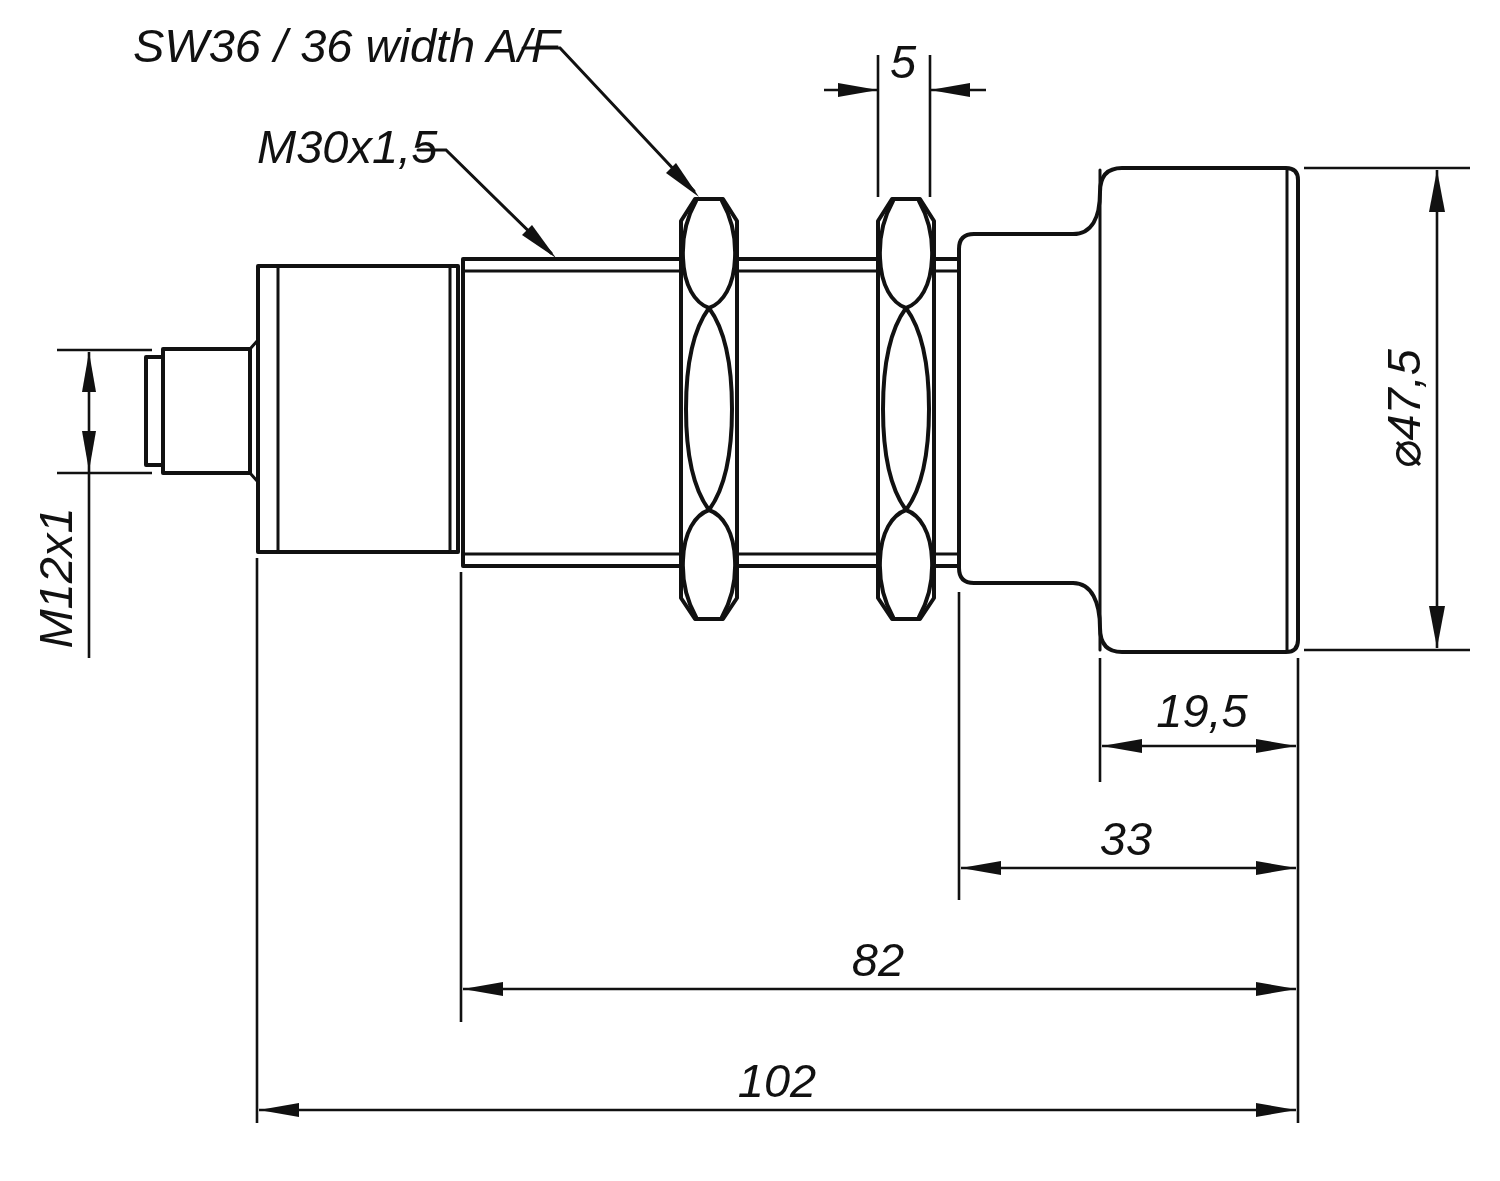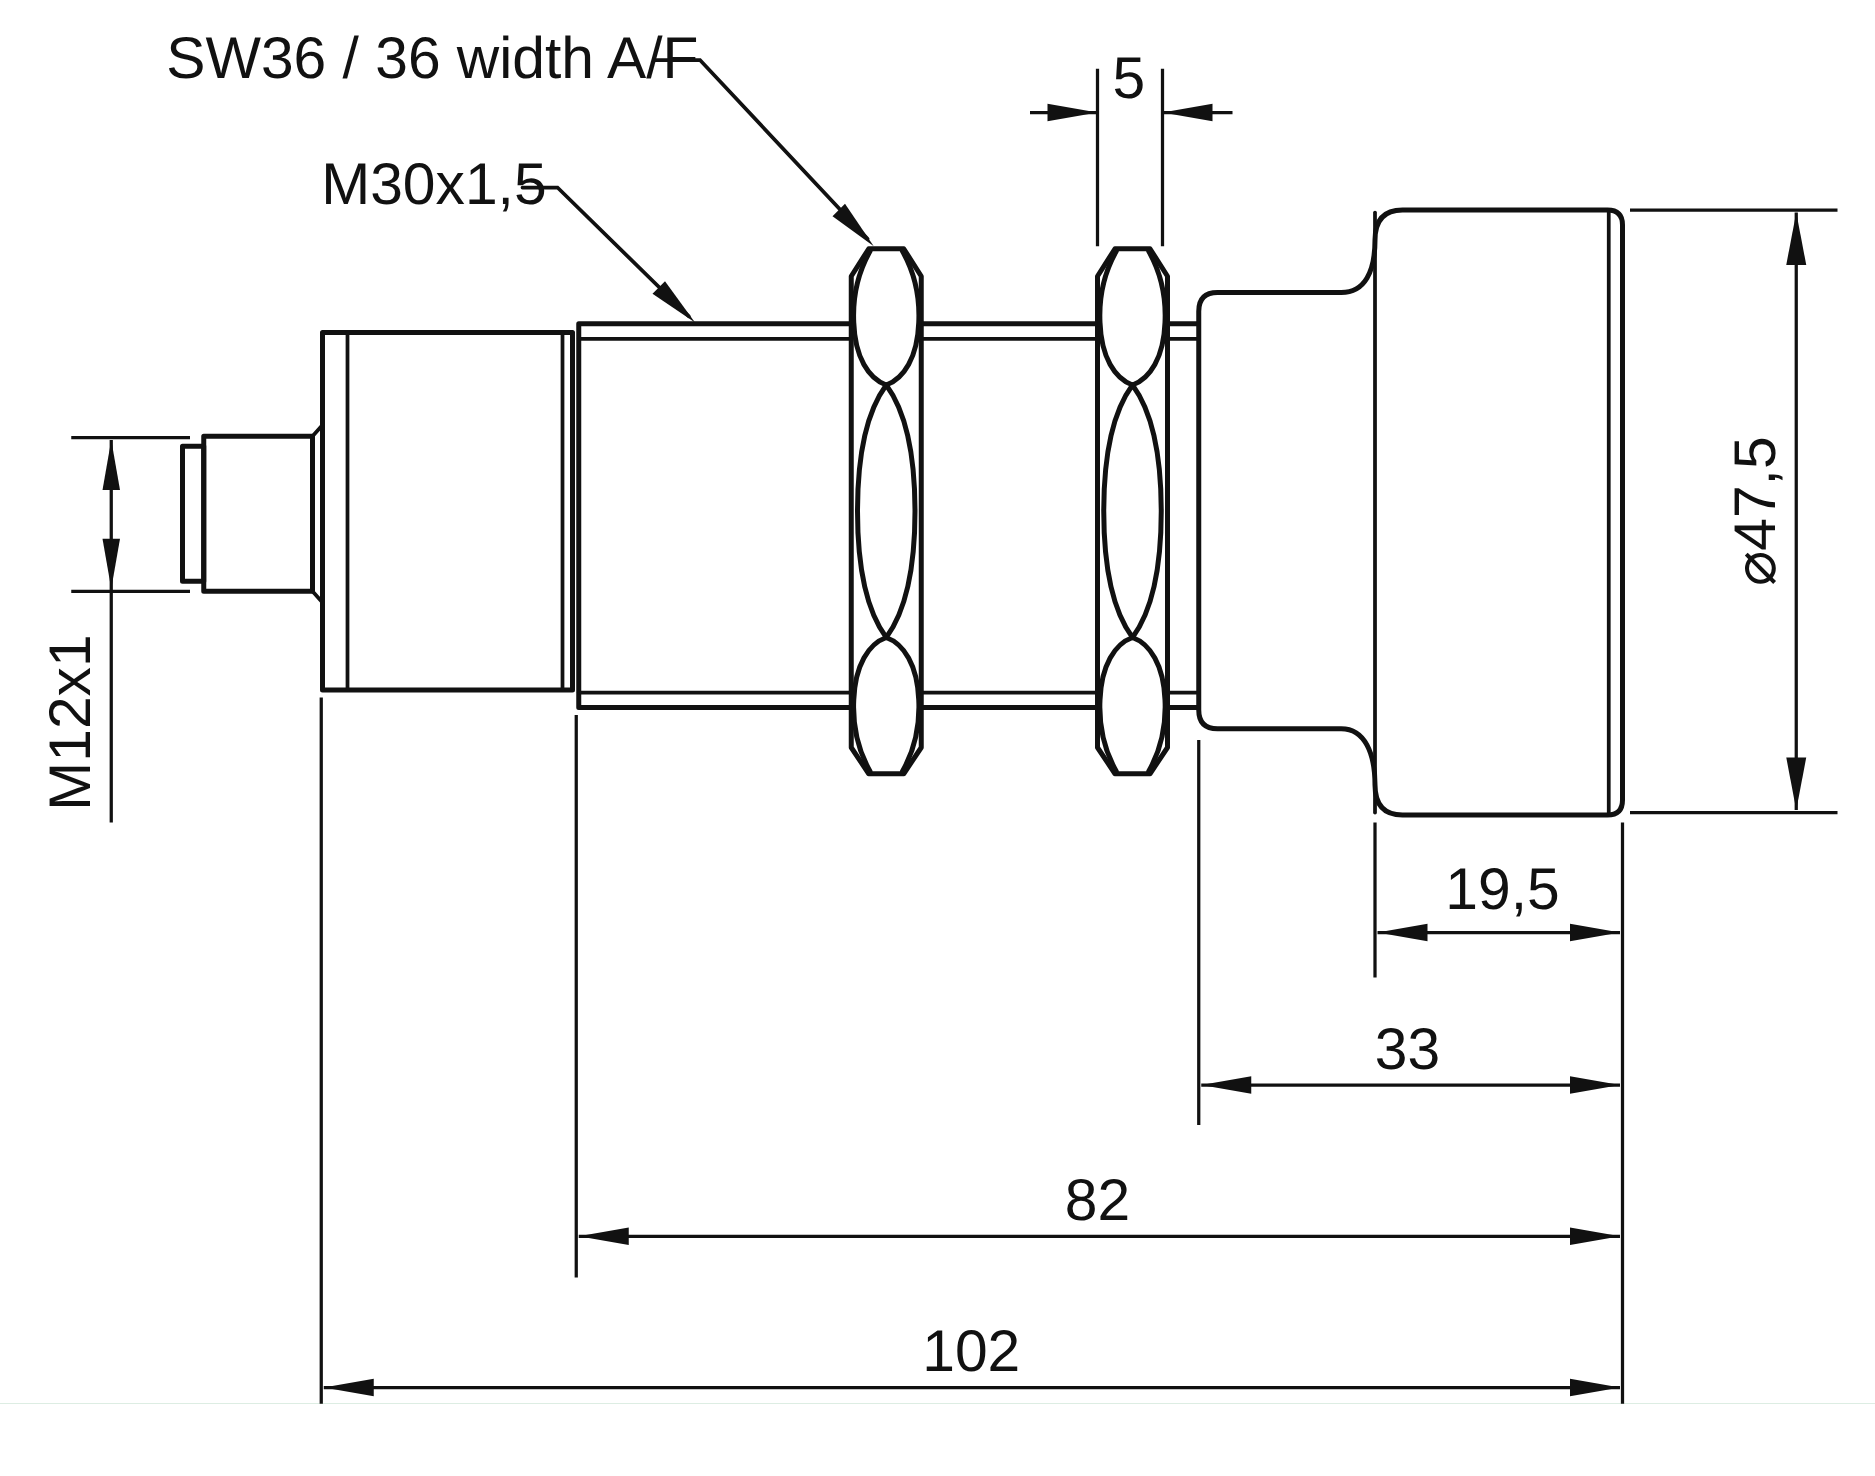--- a/index.html
+++ b/index.html
@@ -4,21 +4,22 @@
 <style>
   html, body {
     margin: 0;
     padding: 0;
     background: #ffffff;
   }
   .stage {
     position: relative;
     width: 1500px;
     height: 1123px;
-    background: #15803d;
+    background: #a3a3a3;
+    font-style: italic;
   }
   svg { display: block; color: #111111; }
 
   .body-line {
     fill: none;
     stroke: currentColor;
     stroke-width: 4;
     stroke-linejoin: round;
     stroke-linecap: round;
   }

